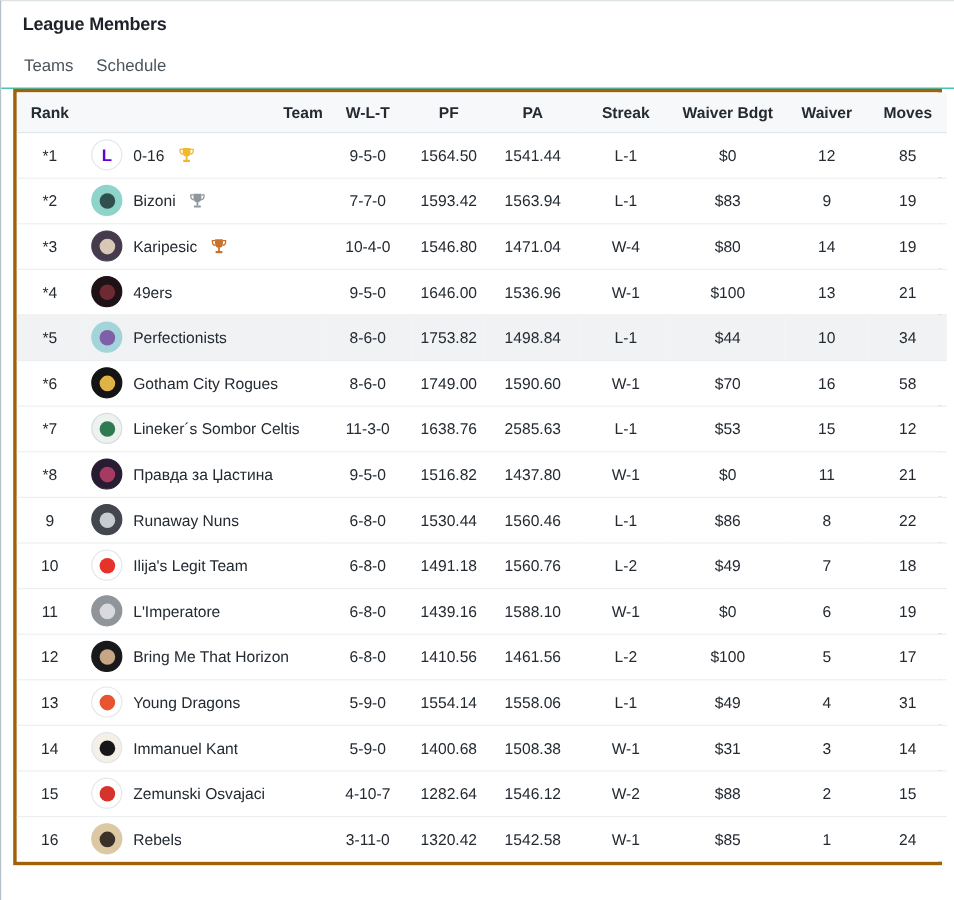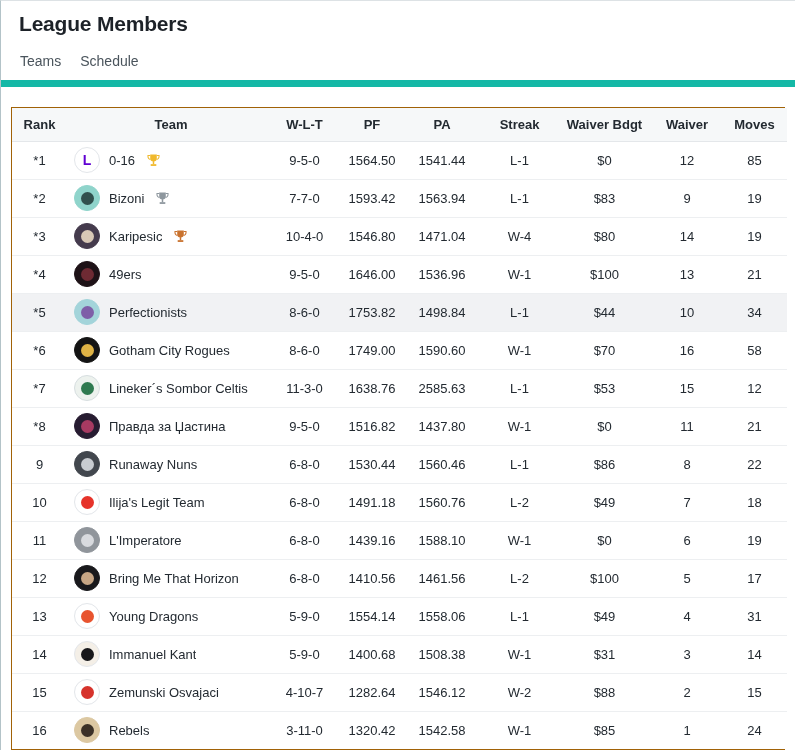--- a/index.html
+++ b/index.html
@@ -9,51 +9,51 @@
     color: #232a31;
     border-left: 1px solid #b3c3c8;
     border-top: 1px solid #dde2e5;
     overflow: hidden;
   }
   
   .page-header {
     display: flex; justify-content: space-between; align-items: center;
     padding: 11px 10px 6px 18px;
   }
-  .page-title { font-size: 21px; font-weight: bold; color: #1d2228; letter-spacing: -0.2px; }
+  .page-title { font-size: 15px; font-weight: bold; color: #1d2228; letter-spacing: -0.2px; }
   .season-pill {
     display: flex; align-items: center; gap: 7px;
     background: #ffffff; border: 1px solid #d8dee3; border-radius: 17px;
     padding: 6px 15px; font-size: 13px; font-weight: bold; color: #232a31;
     font-family: inherit; cursor: pointer;
   }
   .season-pill svg { display: block; }
   
   .tabs {
     display: flex; gap: 17px; padding: 2px 18px 0;
-    border-bottom: 7px solid #14b8a6;
+    border-bottom: 1px solid #14b8a6;
   }
   .tab {
     font-size: 14px; color: #4a545c; padding: 9px 1px 11px; cursor: pointer;
     position: relative; white-space: nowrap;
   }
   .tab.active { color: #232a31; font-weight: bold; }
   .tab.active::after {
     content: ""; position: absolute; left: 0; right: 0; bottom: -1px;
     height: 3px; background: #2f6fd0; border-radius: 3px;
   }
   
-  .table-wrap { margin: 20px 10px 0; border: 1px solid #a16207; }
+  .table-wrap { margin: 0 10px 0; border: 3px solid #a16207; }
   table { width: 100%; border-collapse: collapse; table-layout: fixed; }
   th, td { font-size: 13px; text-align: center; vertical-align: middle; }
   thead th {
     background: #f6f8f9; font-weight: bold; color: #232a31;
     height: 33px; border-bottom: 1px solid #e4e7ea;
   }
-  th.c-team { text-align: center; padding-left: 8px; }
+  th.c-team { text-align: right; padding-left: 8px; }
   tbody td { height: 38px; border-top: 1px solid #edeff1; background: #ffffff; }
   tbody tr:first-child td { border-top: none; }
   tbody tr.highlight td { background: #f1f2f4; }
   td.c-team { text-align: left; }
   .team-inner { display: flex; align-items: center; gap: 9px; padding-left: 7px; }
   .team-name { white-space: nowrap; overflow: hidden; text-overflow: ellipsis; }
   .avatar {
     width: 26px; height: 26px; border-radius: 50%; flex: 0 0 26px;
     display: flex; align-items: center; justify-content: center;
     border: 1px solid transparent;

